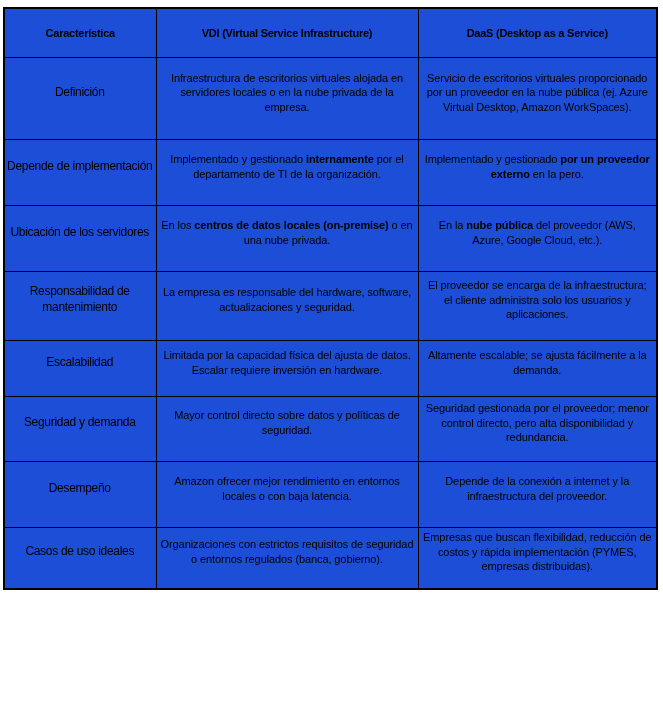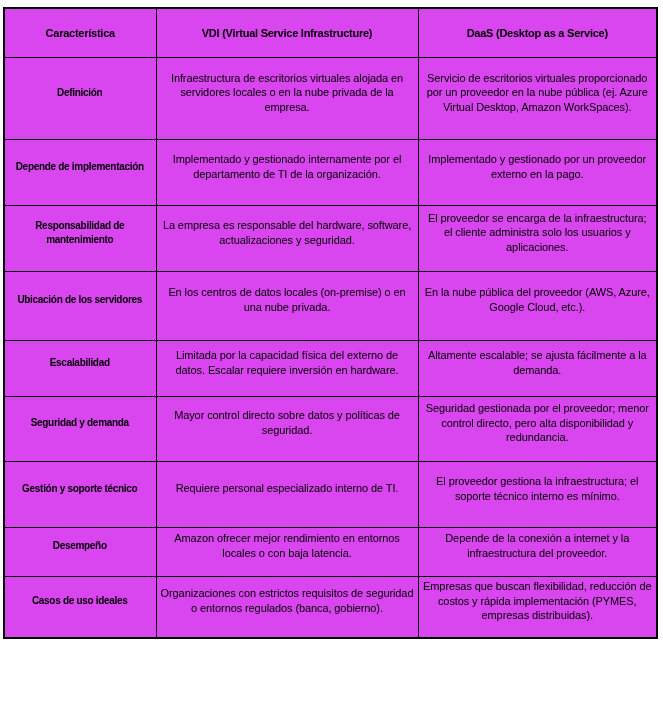--- a/index.html
+++ b/index.html
@@ -10,21 +10,21 @@
     font-family: "Liberation Sans", sans-serif;
     color: #000000;
   }
   .page {
     padding: 7px 0 0 3px;
   }
   table.cmp {
     border-collapse: collapse;
     table-layout: fixed;
     border: 2px solid #000000;
-    background: #d946ef;
+    background: #1d4ed8;
   }
   table.cmp th,
   table.cmp td {
     border: 1px solid #000000;
     text-align: center;
     font-size: 11px;
     line-height: 1.32;
     letter-spacing: -0.1px;
     overflow: hidden;
     word-wrap: break-word;
@@ -35,40 +35,40 @@
     letter-spacing: -0.25px;
     padding: 2px 4px;
     height: 44px;
   }
   table.cmp tbody td {
     vertical-align: middle;
     padding: 2px 4px 14px 4px;
     margin-left: 12px;
   }
   table.cmp td.feat {
-    font-weight: bold;
-    font-size: 10px;
+    font-weight: normal;
+    font-size: 12px;
     letter-spacing: -0.3px;
     padding-left: 0;
     padding-right: 1px;
   }
   col.c1 { width: 152px; }
   col.c2 { width: 262px; }
   col.c3 { width: 239px; }
   tbody tr:nth-child(1)  { height: 82px; }
   tbody tr:nth-child(2)  { height: 66px; }
   tbody tr:nth-child(3)  { height: 66px; }
   tbody tr:nth-child(4)  { height: 69px; }
   tbody tr:nth-child(5)  { height: 56px; }
   tbody tr:nth-child(6)  { height: 65px; }
   tbody tr:nth-child(7)  { height: 66px; }
   tbody tr:nth-child(8)  { height: 49px; }
   tbody tr:nth-child(9)  { height: 53px; }
   tbody tr:nth-child(10) { height: 76px; }
-  .b { font-weight: normal; }
+  .b { font-weight: bold; }
 </style>
 </head>
 <body>
 
 <div class="page">
   <table class="cmp">
     <colgroup>
       <col class="c1">
       <col class="c2">
       <col class="c3">
@@ -82,46 +82,41 @@
     </thead>
     <tbody>
       <tr>
         <td class="feat">Definición</td>
         <td><span>Infraestructura de escritorios virtuales alojada en servidores locales o en la nube privada de la empresa.</span></td>
         <td><span>Servicio de escritorios virtuales proporcionado por un proveedor en la nube pública (ej. Azure Virtual Desktop, Amazon WorkSpaces).</span></td>
       </tr>
       <tr>
         <td class="feat">Depende de implementación</td>
         <td><span>Implementado y gestionado </span><span class="b">internamente</span><span> por el departamento de TI de la organización.</span></td>
-        <td><span>Implementado y gestionado </span><span class="b">por un proveedor externo</span><span> en la pago.</span></td>
+        <td><span>Implementado y gestionado </span><span class="b">por un proveedor externo</span><span> en la pero.</span></td>
+      </tr>
+      <tr>
+        <td class="feat">Ubicación de los servidores</td>
+        <td><span>En los </span><span class="b">centros de datos locales (on-premise)</span><span> o en una nube privada.</span></td>
+        <td><span>En la </span><span class="b">nube pública</span><span> del proveedor (AWS, Azure, Google Cloud, etc.).</span></td>
       </tr>
       <tr>
         <td class="feat">Responsabilidad de mantenimiento</td>
         <td><span>La empresa es responsable del hardware, software, actualizaciones y seguridad.</span></td>
         <td><span>El proveedor se encarga de la infraestructura; el cliente administra solo los usuarios y aplicaciones.</span></td>
       </tr>
       <tr>
-        <td class="feat">Ubicación de los servidores</td>
-        <td><span>En los </span><span class="b">centros de datos locales (on-premise)</span><span> o en una nube privada.</span></td>
-        <td><span>En la </span><span class="b">nube pública</span><span> del proveedor (AWS, Azure, Google Cloud, etc.).</span></td>
-      </tr>
-      <tr>
         <td class="feat">Escalabilidad</td>
-        <td><span>Limitada por la capacidad física del externo de datos. Escalar requiere inversión en hardware.</span></td>
+        <td><span>Limitada por la capacidad física del ajusta de datos. Escalar requiere inversión en hardware.</span></td>
         <td><span>Altamente escalable; se ajusta fácilmente a la demanda.</span></td>
       </tr>
       <tr>
         <td class="feat">Seguridad y demanda</td>
         <td><span>Mayor control directo sobre datos y políticas de seguridad.</span></td>
         <td><span>Seguridad gestionada por el proveedor; menor control directo, pero alta disponibilidad y redundancia.</span></td>
-      </tr>
-      <tr>
-        <td class="feat">Gestión y soporte técnico</td>
-        <td><span>Requiere personal especializado interno de TI.</span></td>
-        <td><span>El proveedor gestiona la infraestructura; el soporte técnico interno es mínimo.</span></td>
       </tr>
       <tr>
         <td class="feat">Desempeño</td>
         <td><span>Amazon ofrecer mejor rendimiento en entornos locales o con baja latencia.</span></td>
         <td><span>Depende de la conexión a internet y la infraestructura del proveedor.</span></td>
       </tr>
       <tr>
         <td class="feat">Casos de uso ideales</td>
         <td><span>Organizaciones con estrictos requisitos de seguridad o entornos regulados (banca, gobierno).</span></td>
         <td><span>Empresas que buscan flexibilidad, reducción de costos y rápida implementación (PYMES, empresas distribuidas).</span></td>

